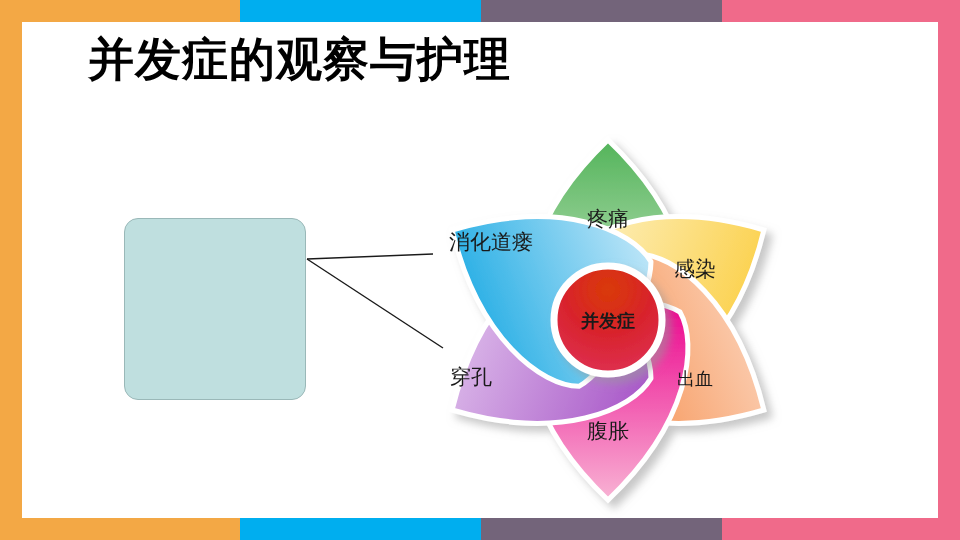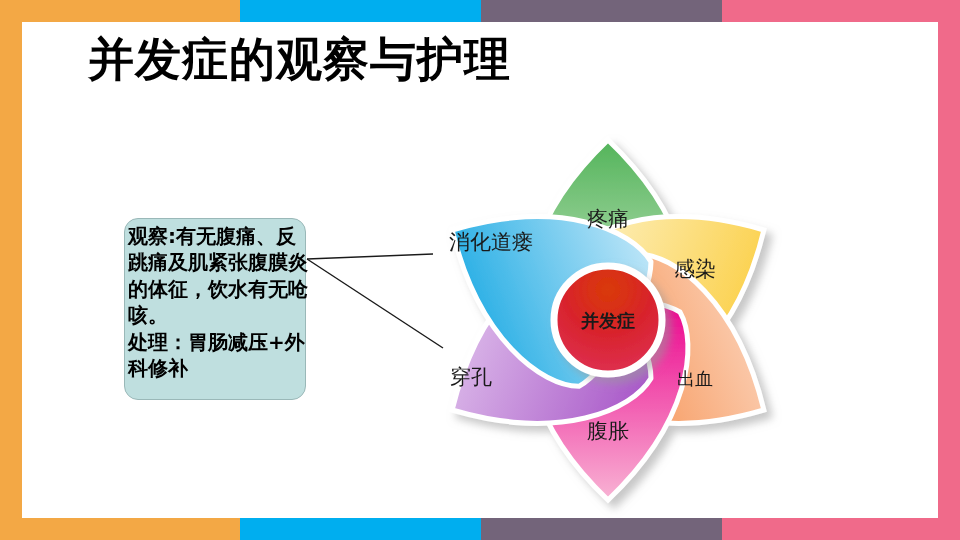--- a/index.html
+++ b/index.html
@@ -146,22 +146,20 @@
   <div class="canvas"></div>
 
   <div id="page-title">并发症的观察与护理</div>
 
   <svg id="connectors" viewBox="0 0 960 540" width="960" height="540">
     <line x1="307" y1="259" x2="433" y2="254" stroke="#1a1a1a" stroke-width="1.4"></line>
     <line x1="307" y1="259" x2="443" y2="348" stroke="#1a1a1a" stroke-width="1.4"></line>
   </svg>
 
   <div id="callout-box"></div>
-  <div id="callout-text">观察:有无腹痛、反跳痛及肌紧张腹膜炎的体征，饮水有无呛咳。
-处理：胃肠减压+外科修补</div>
 
   <div id="flower">
     <svg viewBox="0 0 480 420" width="480" height="420">
       <defs>
 
         <linearGradient id="g-green" x1="0.5" y1="1" x2="0.5" y2="0">
           <stop offset="0%" stop-color="#d6ebd0"></stop>
           <stop offset="100%" stop-color="#53b45a"></stop>
         </linearGradient>
         <linearGradient id="g-yellow" x1="0" y1="1" x2="1" y2="0">

